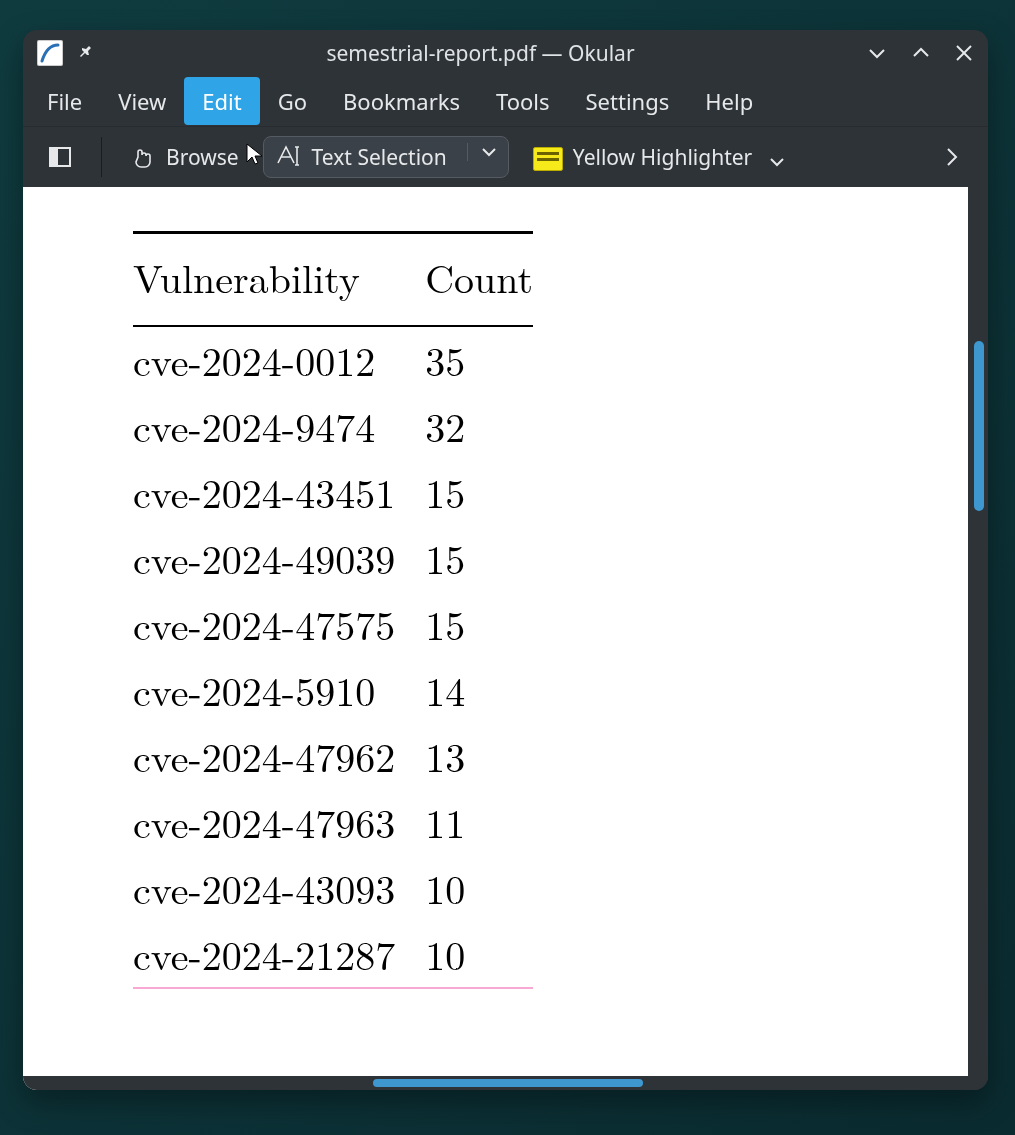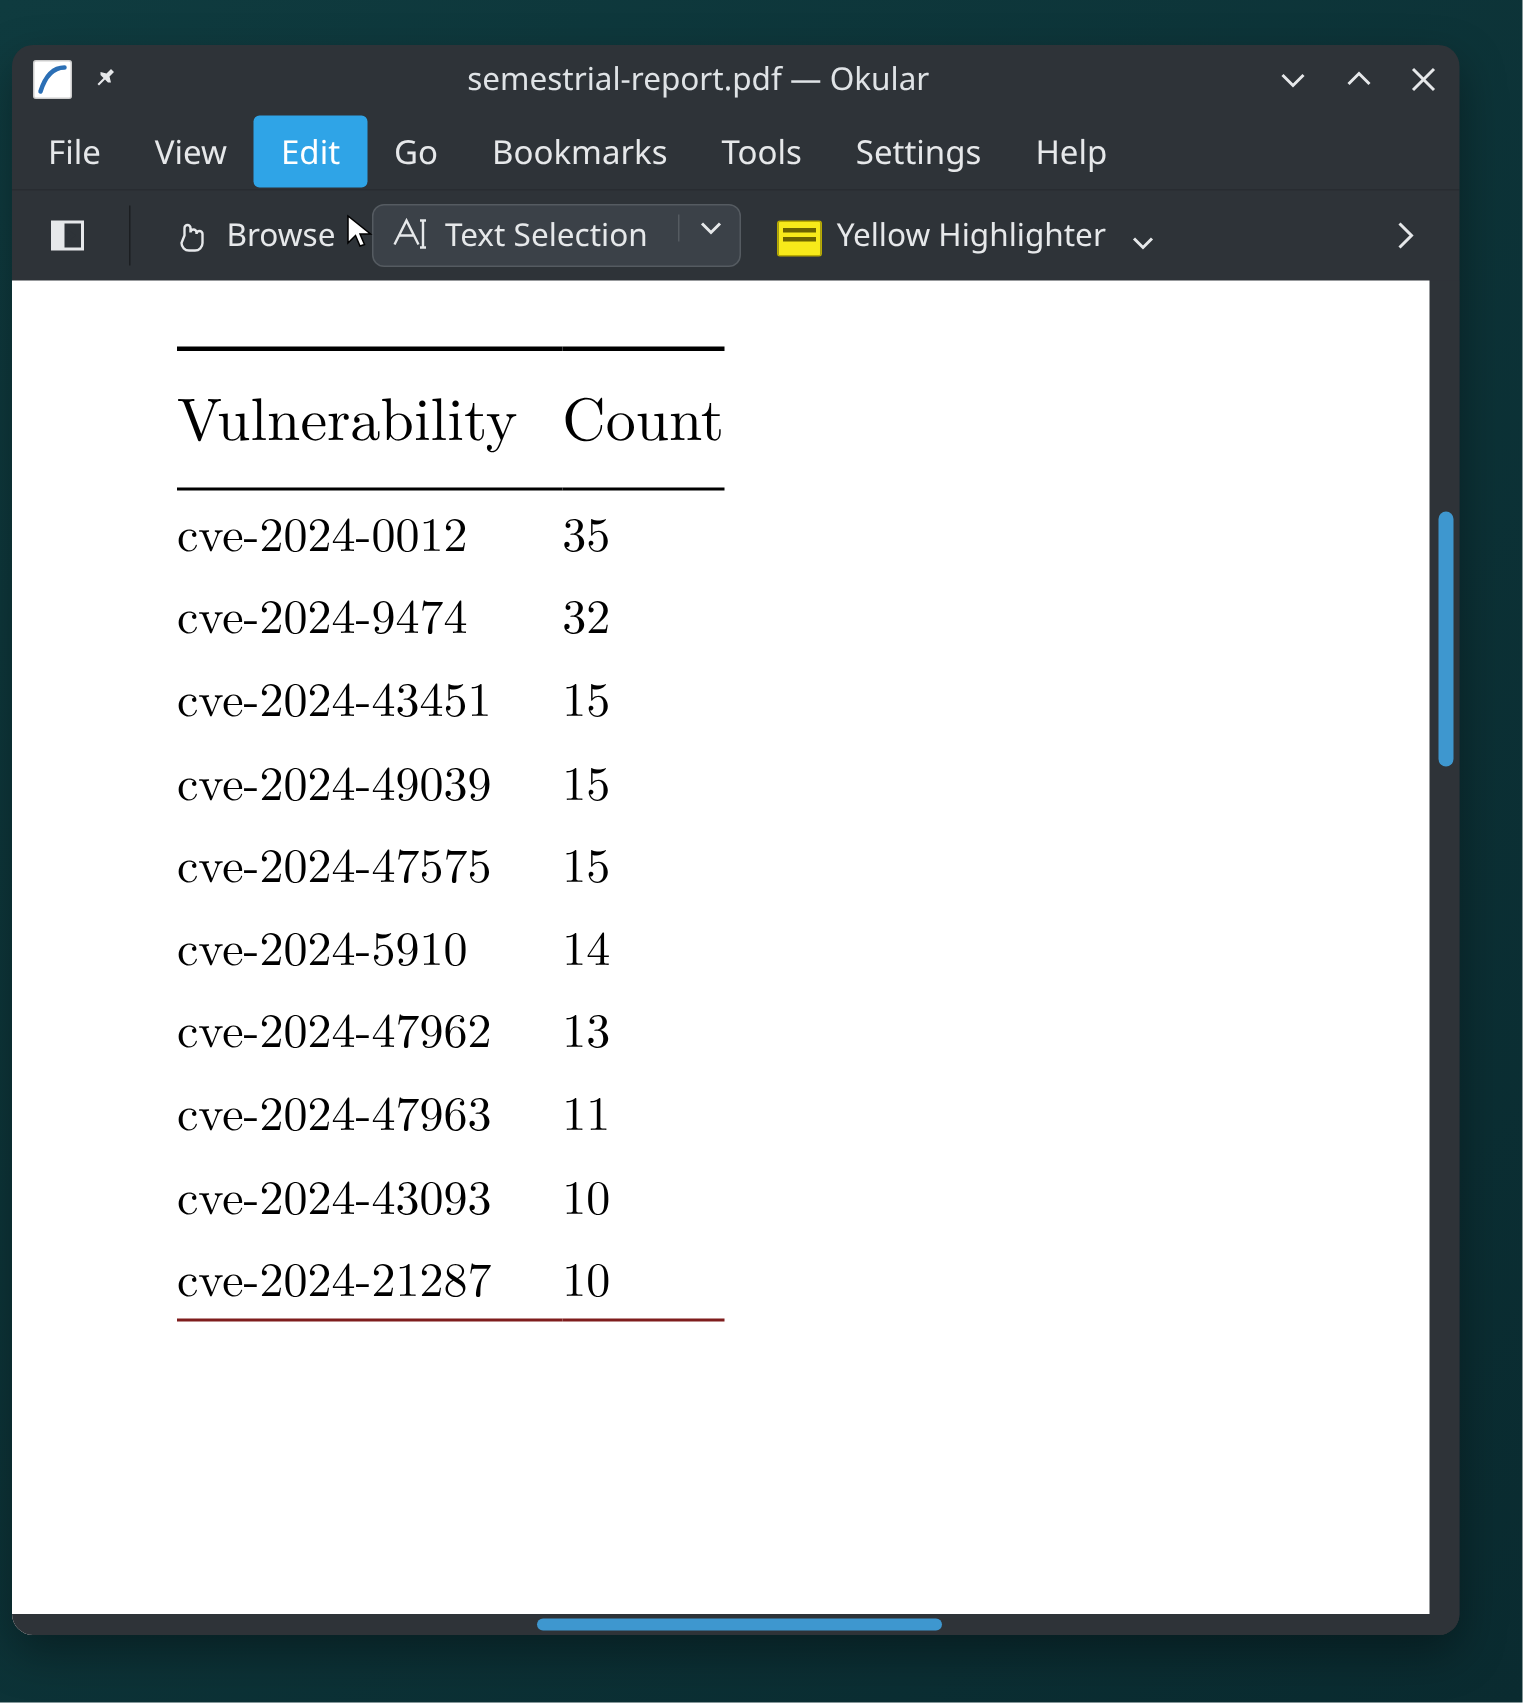--- a/index.html
+++ b/index.html
@@ -14,21 +14,21 @@
     --scroll-thumb:#3e97cf;
   }
   html,body{margin:0;padding:0;height:100%;}
   body{
     width:1015px;height:1135px;
     background:linear-gradient(135deg,var(--desk1),var(--desk2));
     font-family:"Noto Sans","DejaVu Sans",sans-serif;
     position:relative;overflow:hidden;
   }
   .window{
-    position:absolute;left:8px;top:30px;width:965px;height:1060px;
+    position:absolute;left:23px;top:30px;width:965px;height:1060px;
     background:var(--chrome);border-radius:14px;
     box-shadow:0 12px 30px rgba(0,0,0,.35);
     display:flex;flex-direction:column;overflow:hidden;
   }
   
   .titlebar{
     height:46px;display:flex;align-items:center;color:var(--fg);
     padding:0 14px;gap:12px;
   }
   .app-icon{
@@ -72,23 +72,23 @@
   .doc-area{flex:1;background:var(--chrome);display:flex;position:relative;}
   .page{
     margin:0 20px 0 0;flex:1;background:var(--paper);
     padding:44px 60px 40px 110px;overflow:hidden;position:relative;
     font-family:"Latin Modern Roman","CMU Serif","Times New Roman",serif;
     color:#000;
   }
   .tbl{border-collapse:collapse;}
   .tbl .rules-top{border-top:3px solid #000;}
   .tbl .rules-mid{border-bottom:2px solid #000;}
-  .tbl .rules-bot td{border-bottom:2px solid #7f1d1d;margin-top:29px;}
+  .tbl .rules-bot td{border-bottom:2px solid #f9a8d4;margin-top:29px;}
   .tbl th{font-weight:400;font-size:40px;text-align:left;padding:14px 30px 20px 0;}
-  .tbl td{font-size:32px;padding:6px 30px 6px 0;line-height:1.35;}
+  .tbl td{font-size:40px;padding:6px 30px 6px 0;line-height:1.35;}
   .tbl td:last-child,.tbl th:last-child{padding-right:0;}
   .vscroll{
     position:absolute;right:4px;top:14px;bottom:20px;width:10px;
     background:transparent;border-radius:6px;
   }
   .vscroll .thumb{
     position:absolute;left:0;right:0;top:140px;height:170px;
     background:var(--scroll-thumb);border-radius:6px;
   }
   .hscroll{

